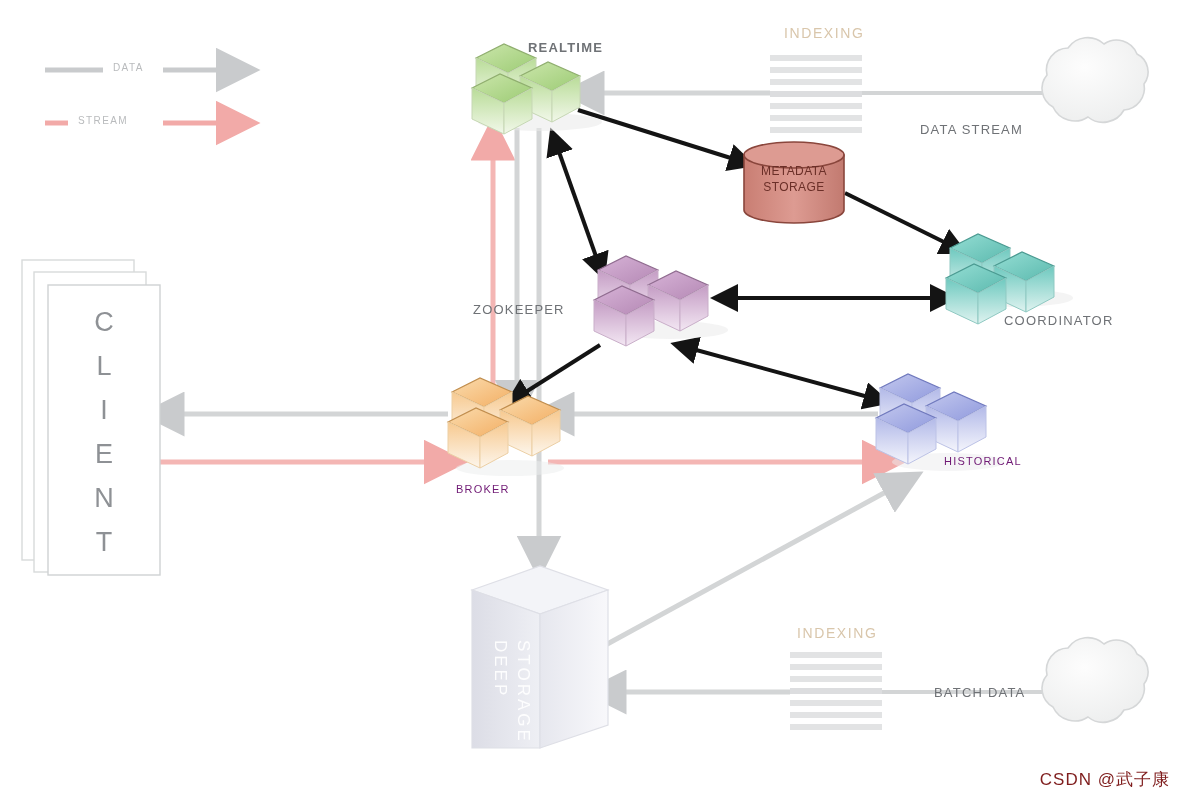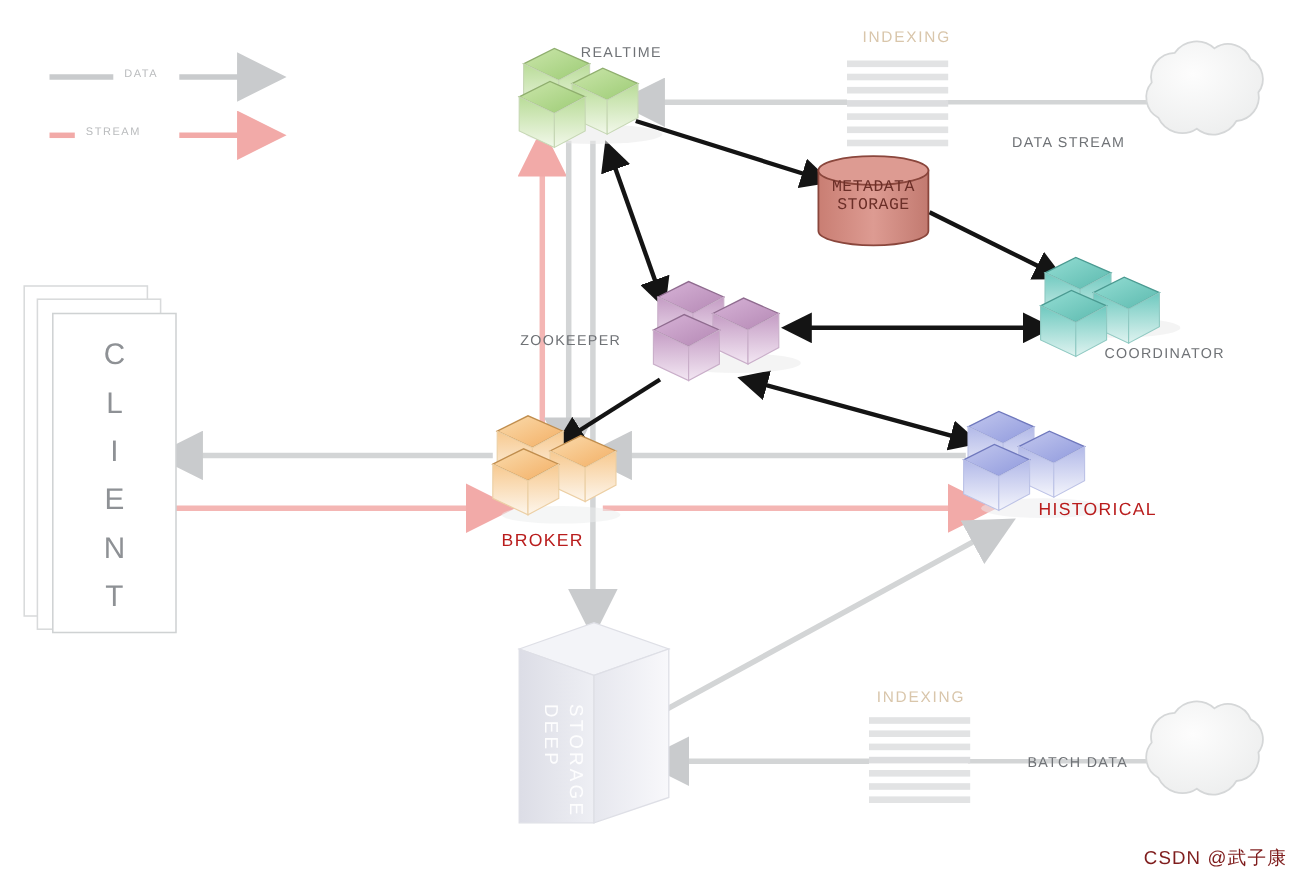--- a/index.html
+++ b/index.html
@@ -2,29 +2,29 @@
 <html><head>
 <meta charset="utf-8">
 <style>
   html,body{margin:0;padding:0;background:#ffffff;}
   body{width:1184px;height:797px;position:relative;overflow:hidden;
        font-family:"Liberation Sans", sans-serif;}
   #stage{position:absolute;left:0;top:0;width:1184px;height:797px;}
   svg.layer{position:absolute;left:0;top:0;width:1184px;height:797px;}
   .lbl{position:absolute;white-space:nowrap;letter-spacing:1.2px;}
   .lbl-dark{color:#6f7276;font-size:13px;}
-  .lbl-light{color:#b91c1c;font-size:16px;}
+  .lbl-light{color:#701a75;font-size:11px;}
   .lbl-idx{color:#d9c6ab;font-size:14px;letter-spacing:1.6px;}
   .lbl-legend{color:#b9bbbd;font-size:10px;letter-spacing:1.4px;}
   .client-letter{color:#8e9195;font-size:27px;letter-spacing:0;line-height:44px;text-align:center;}
   .watermark{position:absolute;right:14px;bottom:6px;color:#7f1d1d;font-size:17px;letter-spacing:1px;}
   .deep-text{position:absolute;color:#ffffff;font-size:17px;letter-spacing:3px;
              writing-mode:vertical-rl;text-orientation:mixed;opacity:.95;}
-  .meta-text{position:absolute;color:#6b2f28;font-size:15px;letter-spacing:.4px;
-             text-align:center;width:110px;line-height:14px;font-family:Liberation Mono, monospace;}
+  .meta-text{position:absolute;color:#6b2f28;font-size:12px;letter-spacing:.4px;
+             text-align:center;width:110px;line-height:14px;}
 </style>
 </head>
 <body>
 
 <div id="stage">
 
   <svg class="layer" viewBox="0 0 1184 797">
     <defs>
       <marker id="mGray" markerWidth="9" markerHeight="9" refX="2.5" refY="4.5" orient="auto">
         <path d="M0,0 L9,4.5 L0,9 Z" fill="#c9cbcd"></path>
@@ -279,21 +279,21 @@
     <g>
       <path d="M1068 648 a24 24 0 0 1 36 -4 a22 22 0 0 1 33 10 a20 20 0 0 1 7 30
                a22 22 0 0 1 -20 26 a24 24 0 0 1 -36 7 a24 24 0 0 1 -35 -10
                a21 21 0 0 1 -6 -32 a22 22 0 0 1 21 -27 z" fill="url(#gCloud)" stroke="#d5d7d8" stroke-width="1.6"></path>
     </g>
   </svg>
 
   <div class="lbl lbl-legend" style="left:113px;top:62px;">DATA</div>
   <div class="lbl lbl-legend" style="left:78px;top:115px;">STREAM</div>
 
-  <div class="lbl lbl-dark" style="left:528px;top:40px;">REALTIME</div>
+  <div class="lbl lbl-dark" style="left:528px;top:40px;font-weight:bold;">REALTIME</div>
 
   <div class="lbl lbl-idx" style="left:784px;top:25px;">INDEXING</div>
   <div class="lbl lbl-dark" style="left:920px;top:86px;margin-top:36px;">DATA STREAM</div>
 
   <div class="lbl lbl-dark" style="left:473px;top:302px;">ZOOKEEPER</div>
 
   <div class="lbl lbl-dark" style="left:1004px;top:313px;">COORDINATOR</div>
 
   <div class="lbl lbl-light" style="left:456px;top:483px;">BROKER</div>
 

